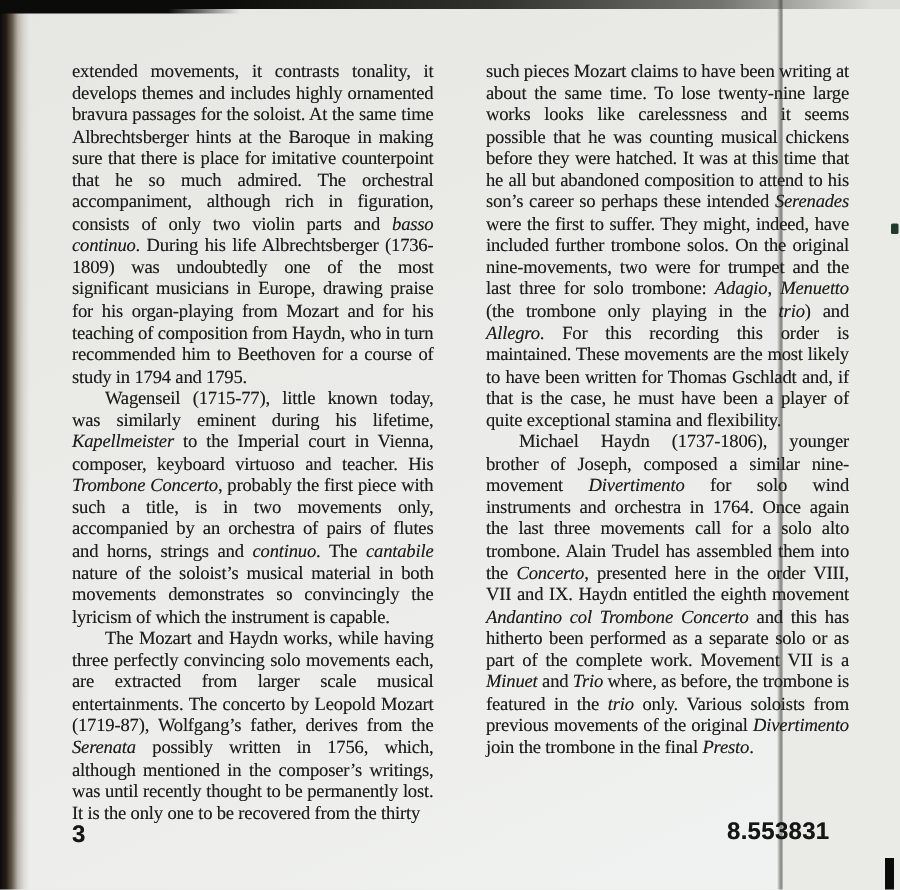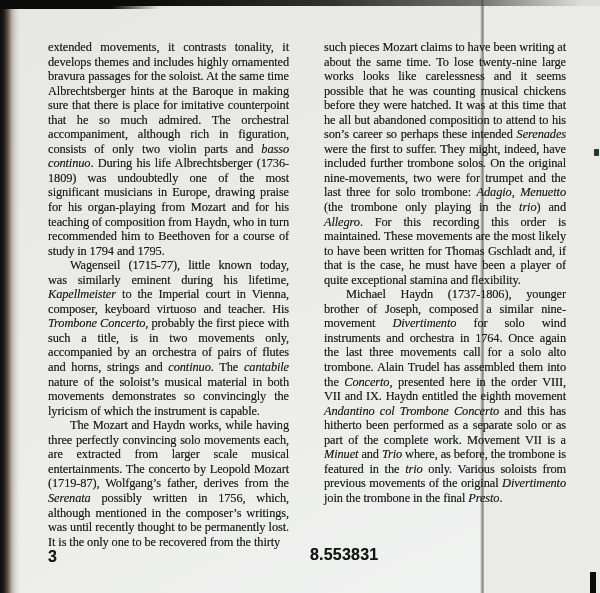--- a/index.html
+++ b/index.html
@@ -8,21 +8,21 @@
     --edge-black:#0b0b0a;
     --spine-brown:#65584a;
   }
   html,body{margin:0;padding:0;}
   body{
     width:600px;height:593px;overflow:hidden;
     font-family:"Liberation Serif", serif;
     background:var(--page-bg);
   }
   .scan{
-    position:relative;width:484px;height:593px;
+    position:relative;width:522px;height:593px;
     background:linear-gradient(155deg,#e6e7e3 0%,#eaebe7 38%,#edeeec 72%,#f0f2f1 100%);
   }
   
   .edge-top{
     position:absolute;top:0;left:0;width:600px;height:6px;
     background:linear-gradient(to right,var(--edge-black) 0%,var(--edge-black) 24%,rgba(18,18,16,.85) 55%,rgba(18,18,16,.55) 80%,rgba(180,180,172,.25) 97%);
   }
   .edge-top-left{
     position:absolute;top:0;left:0;width:160px;height:9px;
     background:linear-gradient(to right,var(--edge-black) 70%,transparent 100%);
@@ -58,21 +58,21 @@
   p.indent{text-indent:22px;}
   .it{font-style:italic;}
   
   .pagenum{
     position:absolute;left:48px;top:548px;
     font-family:"Liberation Sans", sans-serif;
     font-weight:bold;font-size:16px;color:#161616;
     text-shadow:0 0 .4px rgba(20,20,20,.6);
   }
   .catno{
-    position:absolute;left:310px;width:243px;top:546px;
+    position:absolute;left:310px;width:243px;top:546px;text-align:right;
     font-family:"Liberation Sans", sans-serif;
     font-weight:bold;font-size:16px;color:#161616;
     letter-spacing:.2px;
     text-shadow:0 0 .4px rgba(20,20,20,.6);
   }
 </style>
 </head>
 <body>
 
 <div class="scan">

